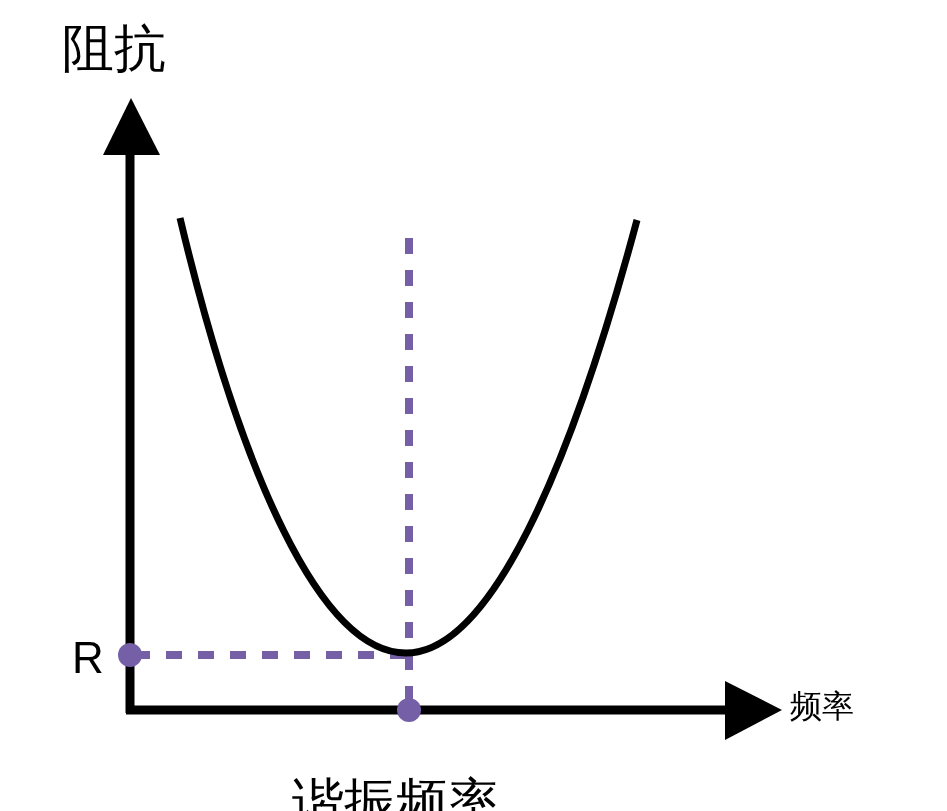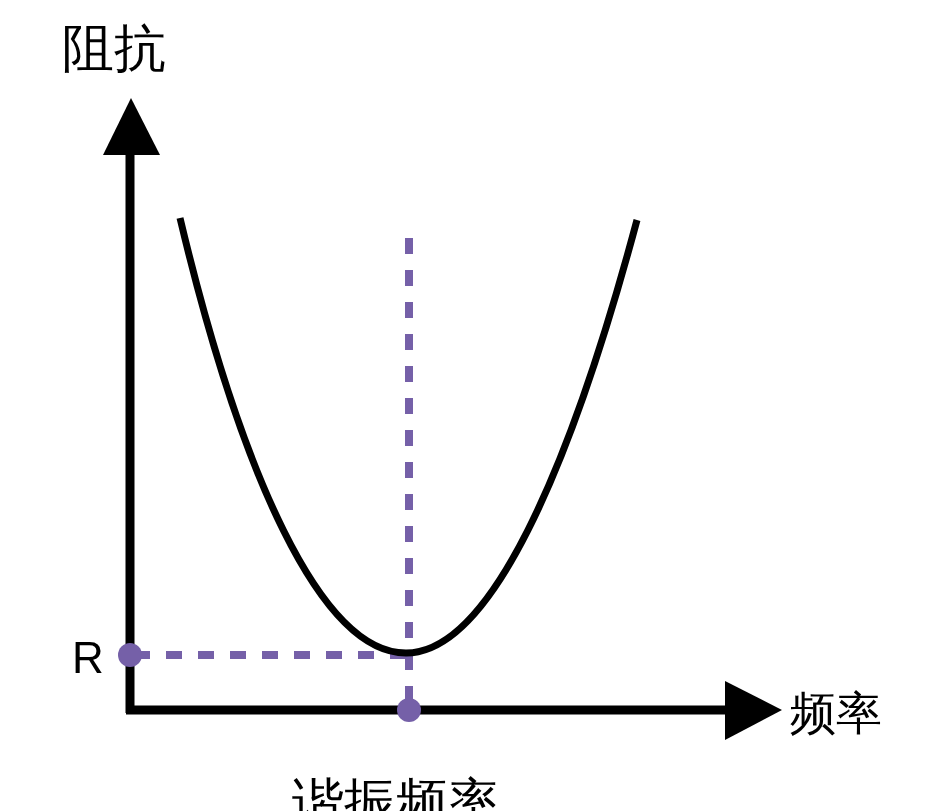--- a/index.html
+++ b/index.html
@@ -1,21 +1,21 @@
 <!DOCTYPE html>
 <html><head>
   <meta charset="utf-8">
   <style>
     html, body { margin: 0; padding: 0; background: #ffffff; }
     body { width: 947px; height: 811px; position: relative; overflow: hidden;
            font-family: "DejaVu Sans", "Liberation Sans", sans-serif; }
     #diagram { position: absolute; left: 0; top: 0; width: 947px; height: 811px; }
     .label { position: absolute; color: #000; white-space: nowrap; line-height: 1; }
     #ylabel { left: 62px; top: 22px; font-size: 52px; }
-    #xlabel { left: 790px; top: 690px; font-size: 46px; }
+    #xlabel { left: 790px; top: 690px; font-size: 32px; }
     #rlabel { left: 72px; top: 636px; font-size: 44px; font-family: "Liberation Sans", sans-serif; }
     #reslabel { left: 292px; top: 740px; font-size: 52px; margin-top: 36px; }
   </style>
 </head>
 <body>
 
 <svg id="diagram" width="947" height="811" viewBox="0 0 947 811" xmlns="http://www.w3.org/2000/svg">
 
   <line x1="409" y1="238" x2="409" y2="706" stroke="#7560a8" stroke-width="8" stroke-dasharray="16 16"></line>
   <line x1="134" y1="655" x2="406" y2="655" stroke="#7560a8" stroke-width="8" stroke-dasharray="16 16"></line>

